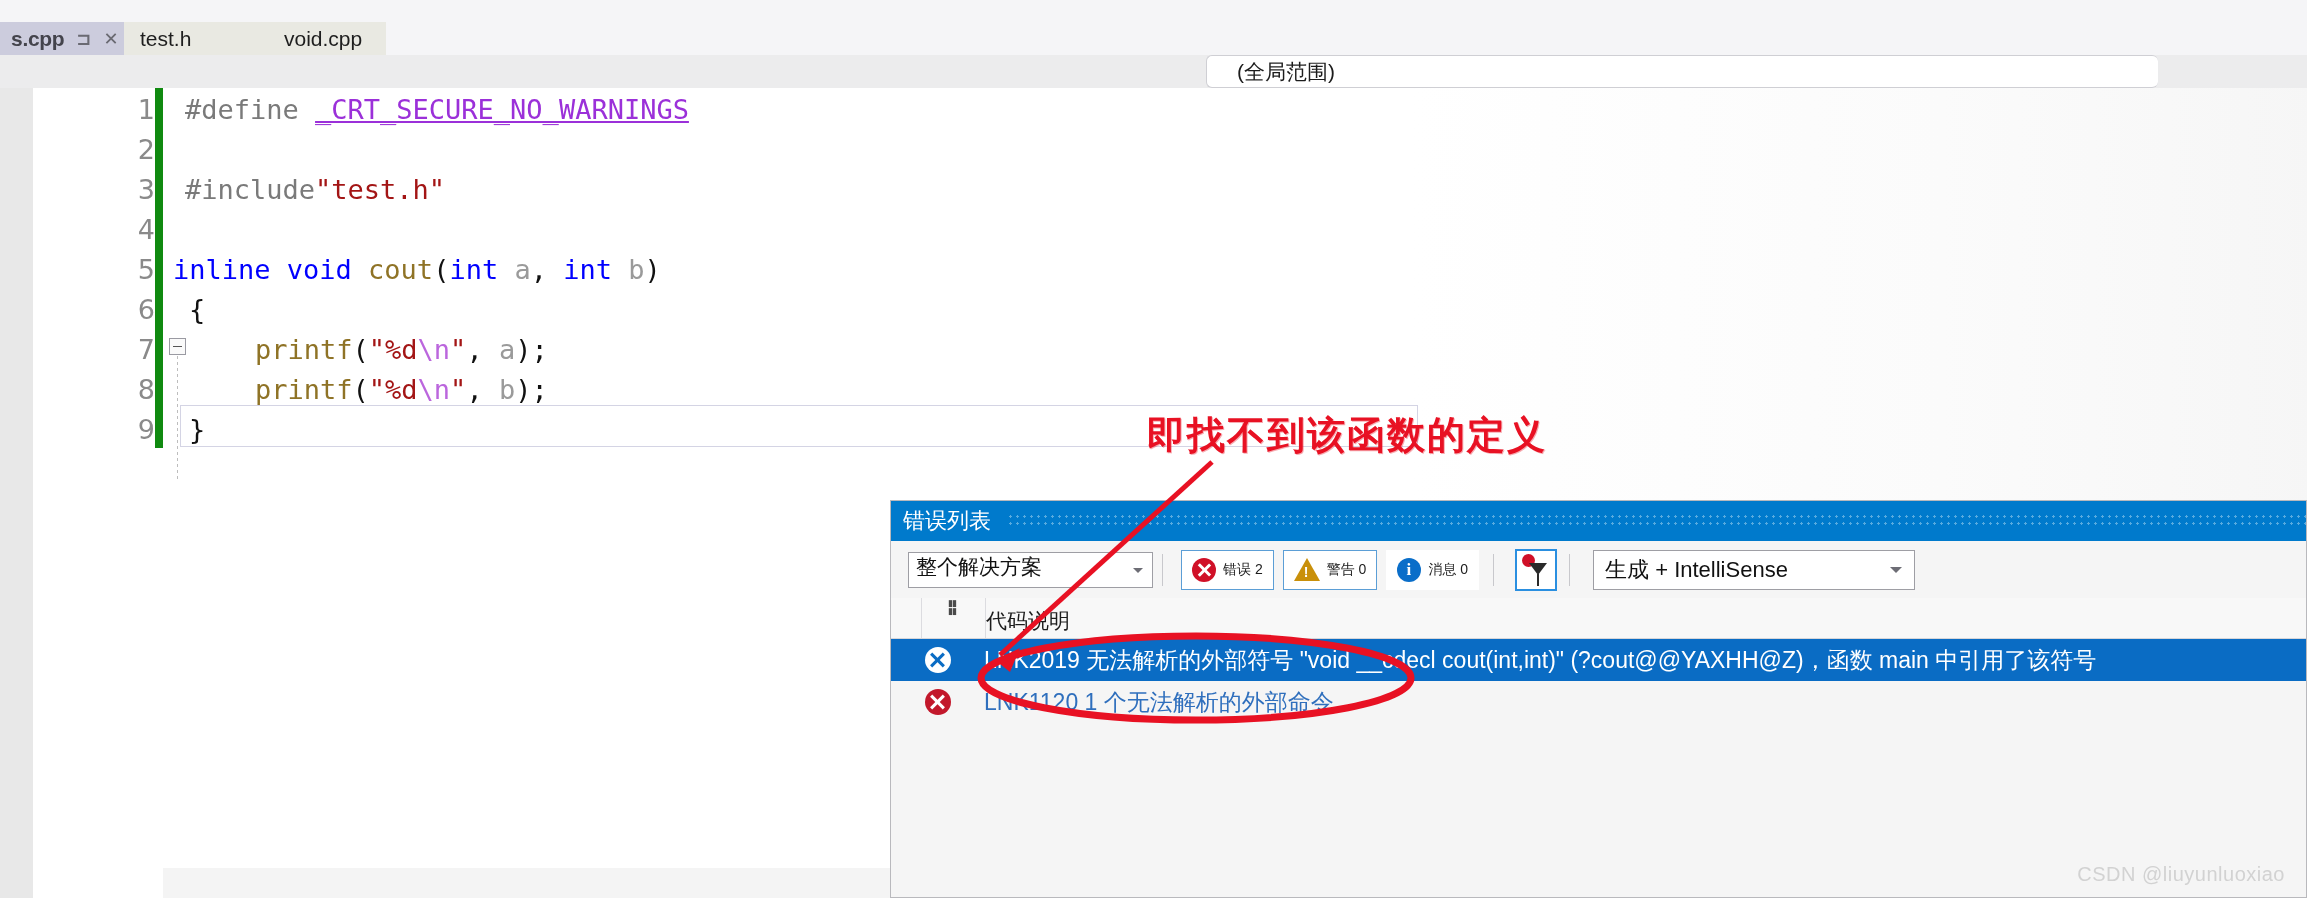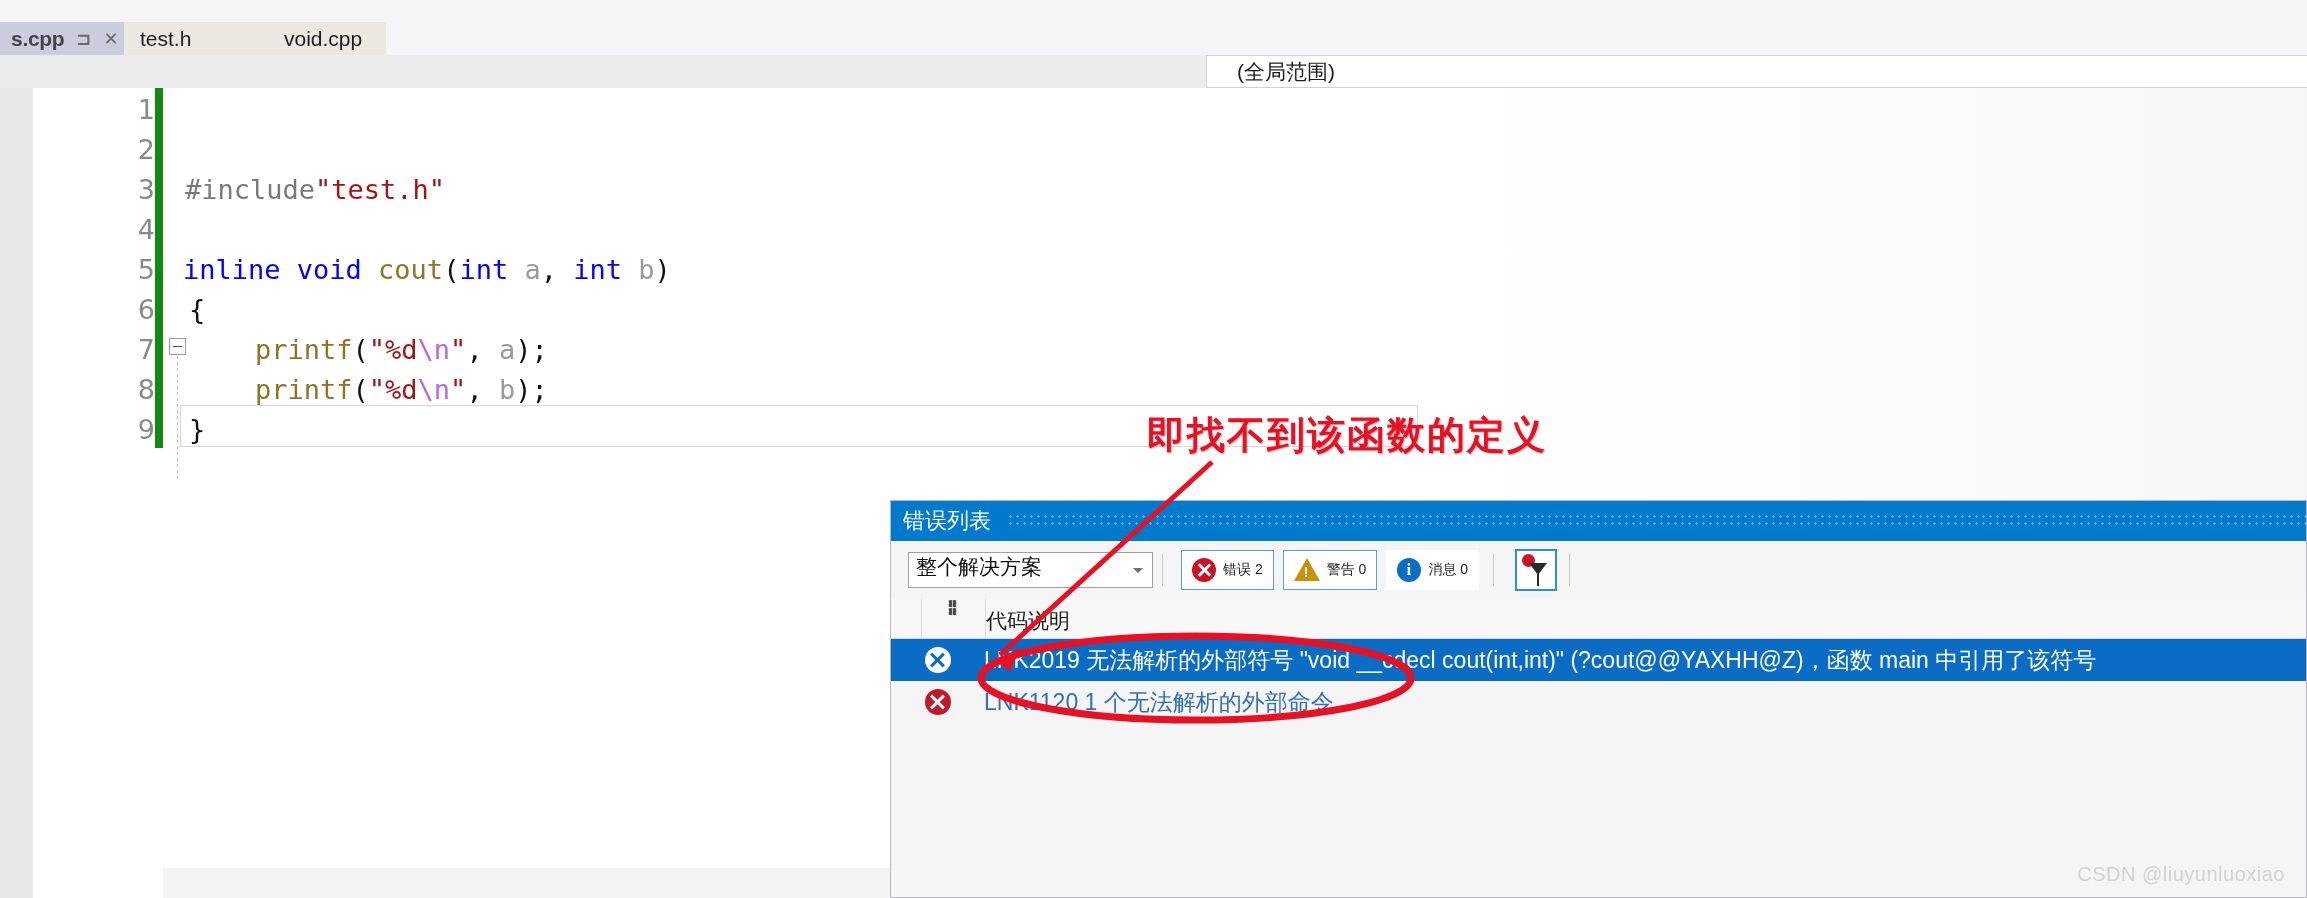--- a/index.html
+++ b/index.html
@@ -34,21 +34,21 @@
   #tab-cpp{left:274px;width:112px;background:#e9e9e2;padding-left:10px;}
   #tabrow-rest{position:absolute;left:386px;top:22px;width:1921px;height:33px;background:#f5f5f7;}
 
   
   #navbar{position:absolute;left:0;top:55px;width:2307px;height:33px;background:#ececed;}
   .navbox{
     position:absolute;top:0;height:33px;background:#ffffff;border:1px solid #cfcfd4;
     box-sizing:border-box;display:flex;align-items:center;
   }
   #nav-left{left:0;width:1196px;}
-  #nav-right{left:1206px;width:1101px;border-right:none;}
+  #nav-right{left:1206px;width:952px;border-right:none;border-radius:6px;}
   #nav-icon{
     width:20px;height:20px;margin-left:7px;border:1px solid #9a9aa2;background:#fdfdff;
     position:relative;flex:none;
   }
   #nav-icon::before{
     content:"+";position:absolute;left:1px;top:-5px;color:#b000b0;font-size:14px;font-weight:bold;
   }
   #nav-icon::after{
     content:"+";position:absolute;left:7px;top:0px;color:#b000b0;font-size:15px;font-weight:bold;
   }
@@ -279,24 +279,25 @@
   <div id="changebar"></div>
 
   <div id="codearea">
     <div id="editor-right-shade"></div>
     <div id="editor-bottom-shade"></div>
 
     <div id="curline"></div>
     <div id="foldbox"></div>
     <div id="foldline"></div>
 
+    <div class="cl" style="top:2px;left:22px"><span class="t-pre">#define </span><span class="t-mac t-ul">_CRT_SECURE_NO_WARNINGS</span></div>
 
     <div class="cl" style="top:82px;left:22px"><span class="t-pre">#include</span><span class="t-str">"test.h"</span></div>
 
-    <div class="cl" style="top:162px;left:20px"><span class="t-kw">inline</span><span class="t-kw"> void </span><span class="t-fn">cout</span><span class="t-pn">(</span><span class="t-kw">int</span><span class="t-var"> a</span><span class="t-pn">, </span><span class="t-kw">int</span><span class="t-var"> b</span><span class="t-pn">)</span></div>
+    <div class="cl" style="top:162px;left:10px"><span class="t-kw">inline</span><span class="t-kw"> void </span><span class="t-fn">cout</span><span class="t-pn">(</span><span class="t-kw">int</span><span class="t-var"> a</span><span class="t-pn">, </span><span class="t-kw">int</span><span class="t-var"> b</span><span class="t-pn">)</span></div>
 
     <div class="cl" style="top:202px;left:26px"><span class="t-pn">{</span></div>
 
     <div class="cl" style="top:242px;left:92px"><span class="t-fn">printf</span><span class="t-pn">(</span><span class="t-str">"%d</span><span class="t-esc">\n</span><span class="t-str">"</span><span class="t-pn">, </span><span class="t-var">a</span><span class="t-pn">);</span></div>
 
     <div class="cl" style="top:282px;left:92px"><span class="t-fn">printf</span><span class="t-pn">(</span><span class="t-str">"%d</span><span class="t-esc">\n</span><span class="t-str">"</span><span class="t-pn">, </span><span class="t-var">b</span><span class="t-pn">);</span></div>
 
     <div class="cl" style="top:322px;left:26px"><span class="t-pn">}</span></div>
   </div>
 </div>
@@ -328,20 +329,24 @@
     </div>
 
     <div class="sep" style="margin-left:14px"></div>
     <div id="pin-btn">
       <div id="pin-dot"></div>
       <div id="pin-stem"></div>
       <div id="pin-line"></div>
     </div>
     <div class="sep" style="margin-left:12px"></div>
 
+    <div id="build-select">
+      <span id="build-select-text">生成 + IntelliSense</span>
+      <div id="build-caret"></div>
+    </div>
   </div>
 
   <div id="err-header">
     <div id="hdr-spacer"></div>
     <div id="hdr-sortcol">
       <span id="hdr-sortglyph">▮▮<br>▮▮</span>
     </div>
     <div class="hdr-cell" id="hdr-code">代码</div>
     <div class="hdr-cell" id="hdr-desc">说明</div>
   </div>

